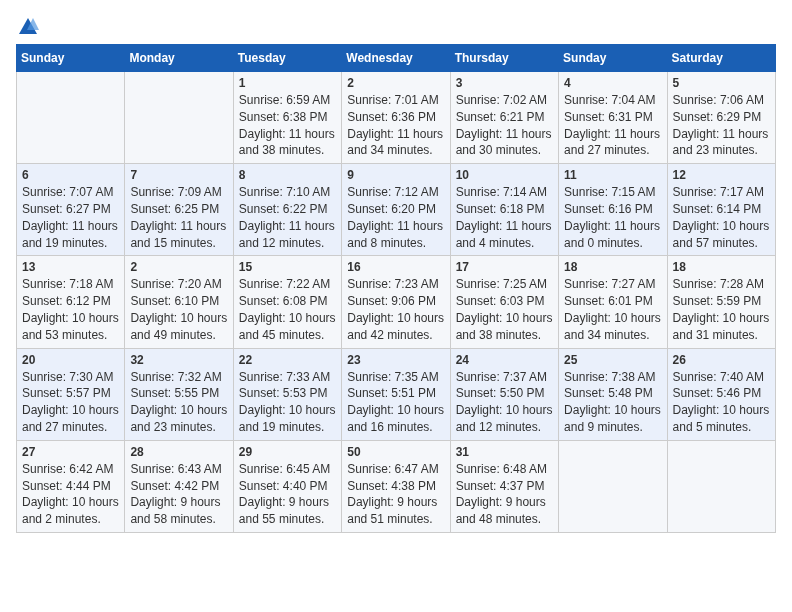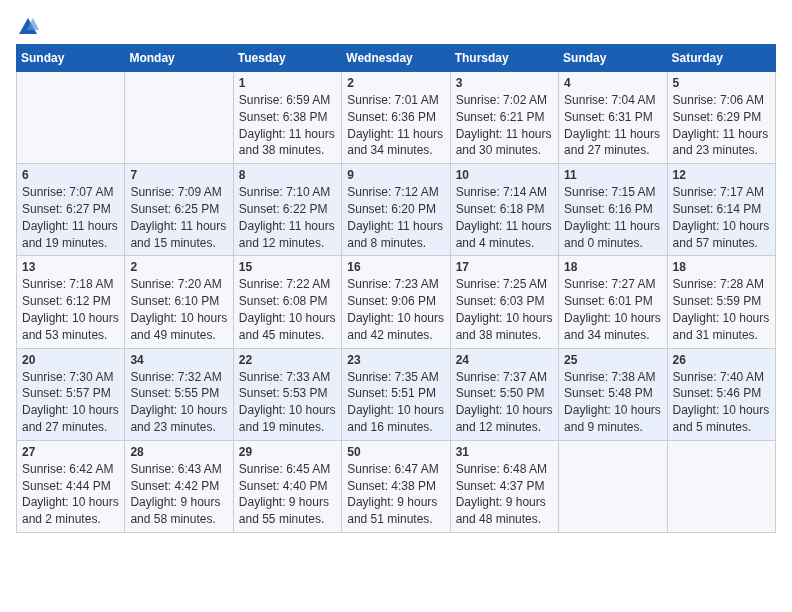--- a/index.html
+++ b/index.html
@@ -232,21 +232,21 @@
         </td>
       </tr>
       <tr>
         <td>
           <span class="day-number">20</span>
           <div class="day-info">Sunrise: 7:30 AM
 Sunset: 5:57 PM
 Daylight: 10 hours and 27 minutes.</div>
         </td>
         <td>
-          <span class="day-number">34</span>
+          <span class="day-number">32</span>
           <div class="day-info">Sunrise: 7:32 AM
 Sunset: 5:55 PM
 Daylight: 10 hours and 23 minutes.</div>
         </td>
         <td>
           <span class="day-number">22</span>
           <div class="day-info">Sunrise: 7:33 AM
 Sunset: 5:53 PM
 Daylight: 10 hours and 19 minutes.</div>
         </td>

